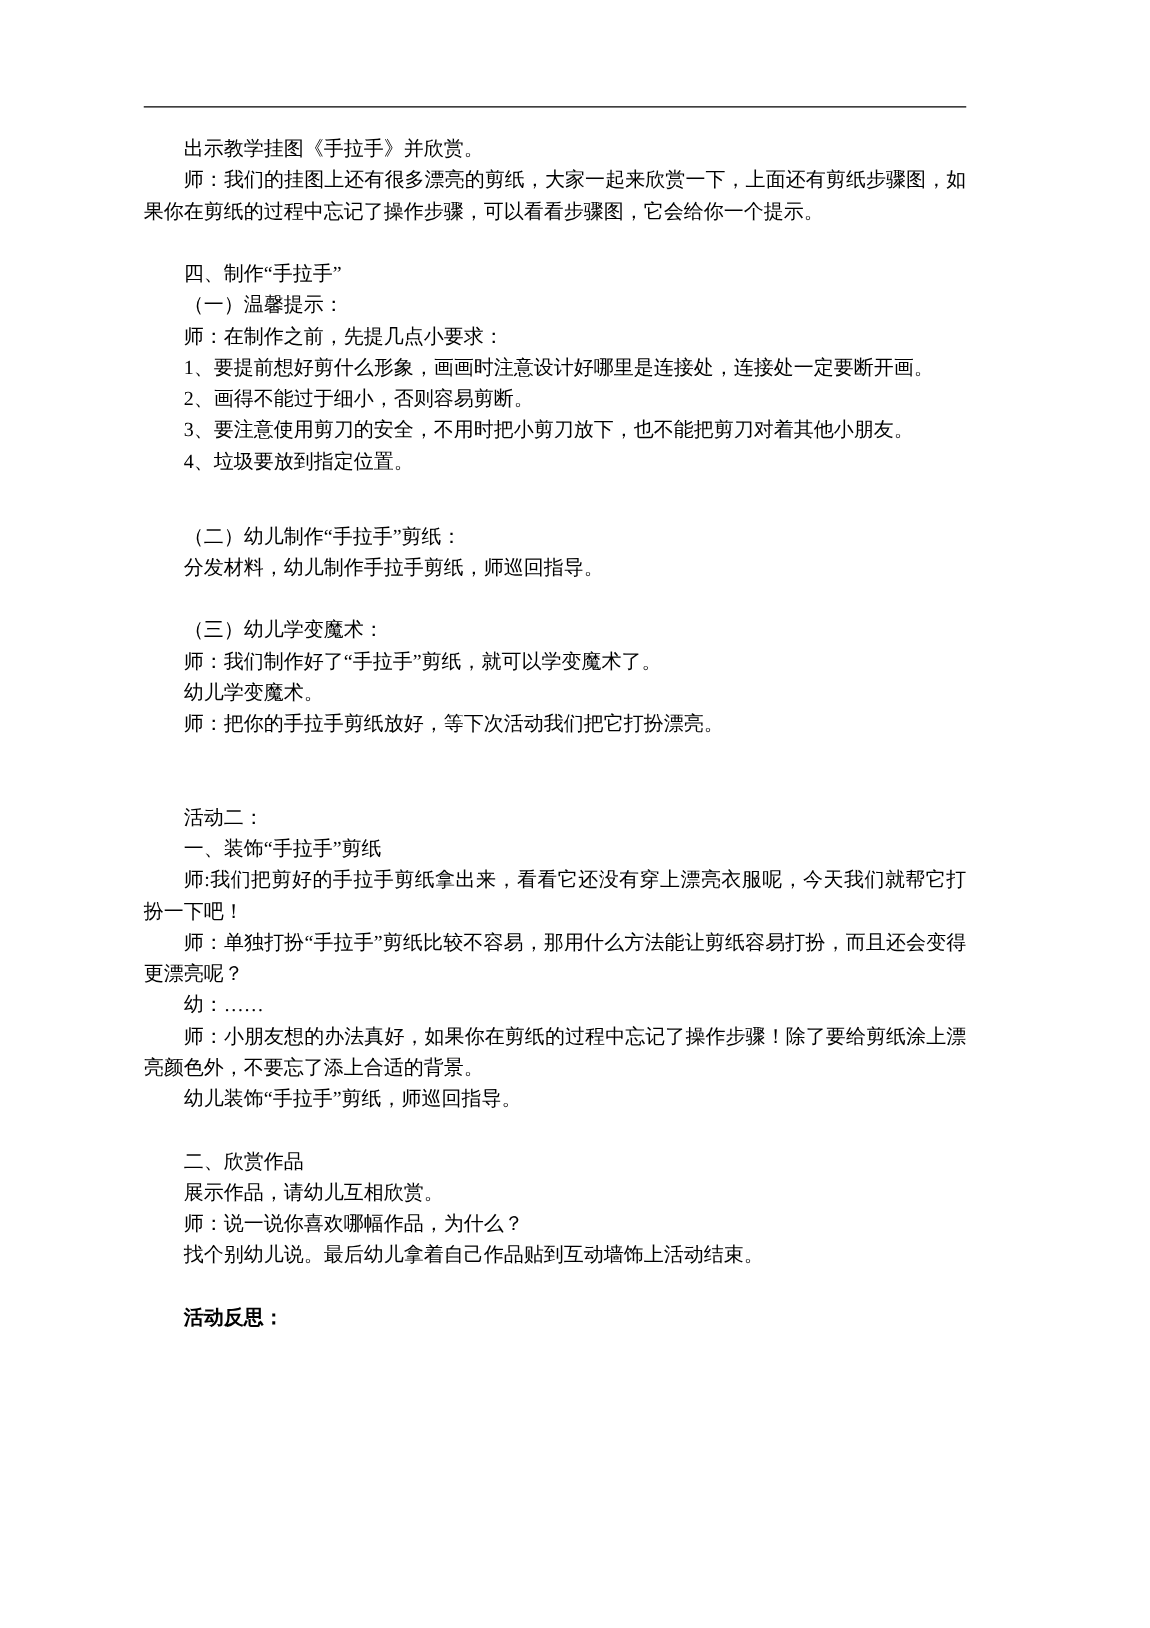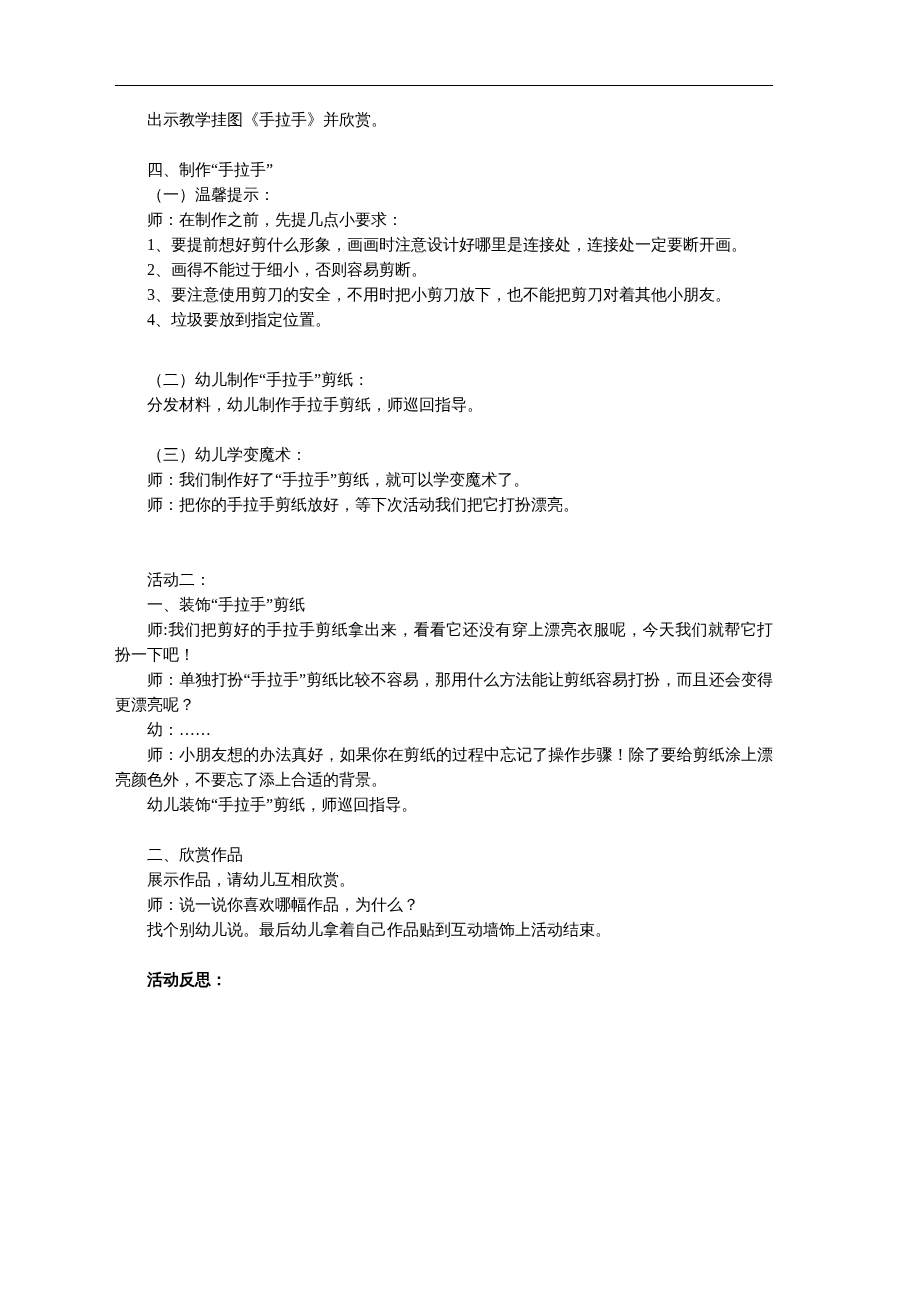--- a/index.html
+++ b/index.html
@@ -35,31 +35,33 @@
   }
   .para.bold { font-weight: bold; }
 </style>
 </head>
 <body>
 
 <div class="page">
   <div class="header-rule"></div>
   <div class="doc-body">
       <p class="para">出示教学挂图《手拉手》并欣赏。</p>
+      <p class="para">师：我们的挂图上还有很多漂亮的剪纸，大家一起来欣赏一下，上面还有剪纸步骤图，如果你在剪纸的过程中忘记了操作步骤，可以看看步骤图，它会给你一个提示。</p>
       <p class="para" style="margin-top: 25px;">四、制作“手拉手”</p>
       <p class="para">（一）温馨提示：</p>
       <p class="para">师：在制作之前，先提几点小要求：</p>
       <p class="para">1、要提前想好剪什么形象，画画时注意设计好哪里是连接处，连接处一定要断开画。</p>
       <p class="para">2、画得不能过于细小，否则容易剪断。</p>
       <p class="para">3、要注意使用剪刀的安全，不用时把小剪刀放下，也不能把剪刀对着其他小朋友。</p>
       <p class="para">4、垃圾要放到指定位置。</p>
       <p class="para" style="margin-top: 35px;">（二）幼儿制作“手拉手”剪纸：</p>
       <p class="para">分发材料，幼儿制作手拉手剪纸，师巡回指导。</p>
       <p class="para" style="margin-top: 25px;">（三）幼儿学变魔术：</p>
       <p class="para">师：我们制作好了“手拉手”剪纸，就可以学变魔术了。</p>
+      <p class="para">幼儿学变魔术。</p>
       <p class="para">师：把你的手拉手剪纸放好，等下次活动我们把它打扮漂亮。</p>
       <p class="para" style="margin-top: 50px;">活动二：</p>
       <p class="para">一、装饰“手拉手”剪纸</p>
       <p class="para">师:我们把剪好的手拉手剪纸拿出来，看看它还没有穿上漂亮衣服呢，今天我们就帮它打扮一下吧！</p>
       <p class="para">师：单独打扮“手拉手”剪纸比较不容易，那用什么方法能让剪纸容易打扮，而且还会变得更漂亮呢？</p>
       <p class="para">幼：……</p>
       <p class="para">师：小朋友想的办法真好，如果你在剪纸的过程中忘记了操作步骤！除了要给剪纸涂上漂亮颜色外，不要忘了添上合适的背景。</p>
       <p class="para">幼儿装饰“手拉手”剪纸，师巡回指导。</p>
       <p class="para" style="margin-top: 25px;">二、欣赏作品</p>
       <p class="para">展示作品，请幼儿互相欣赏。</p>

